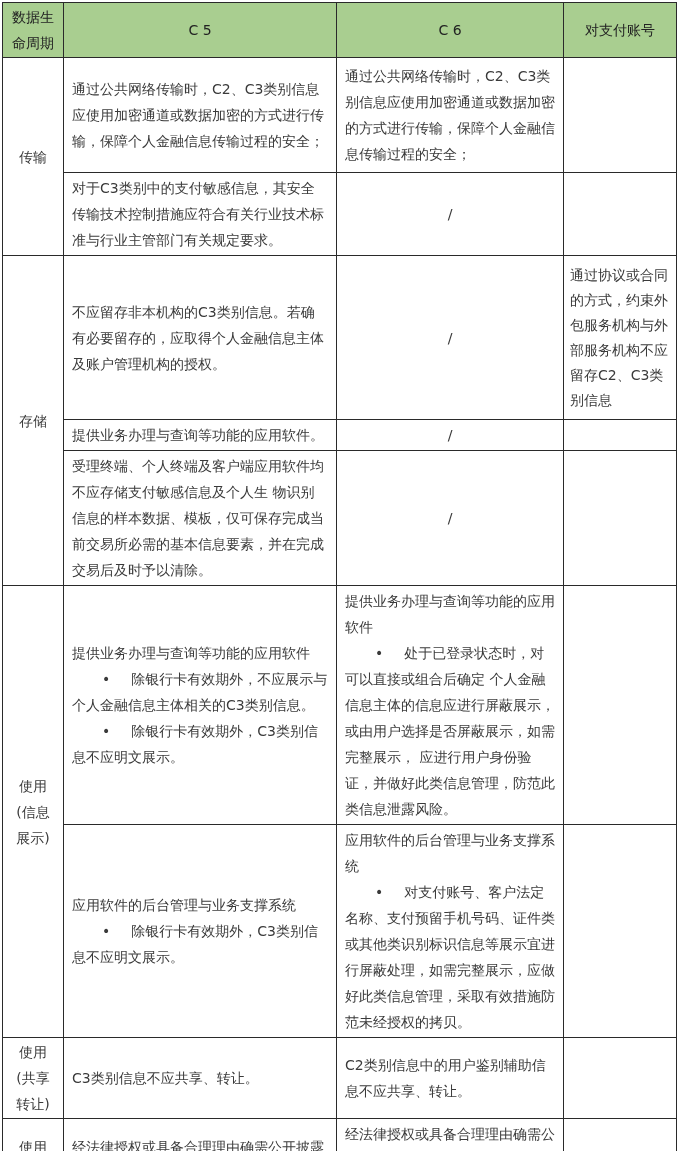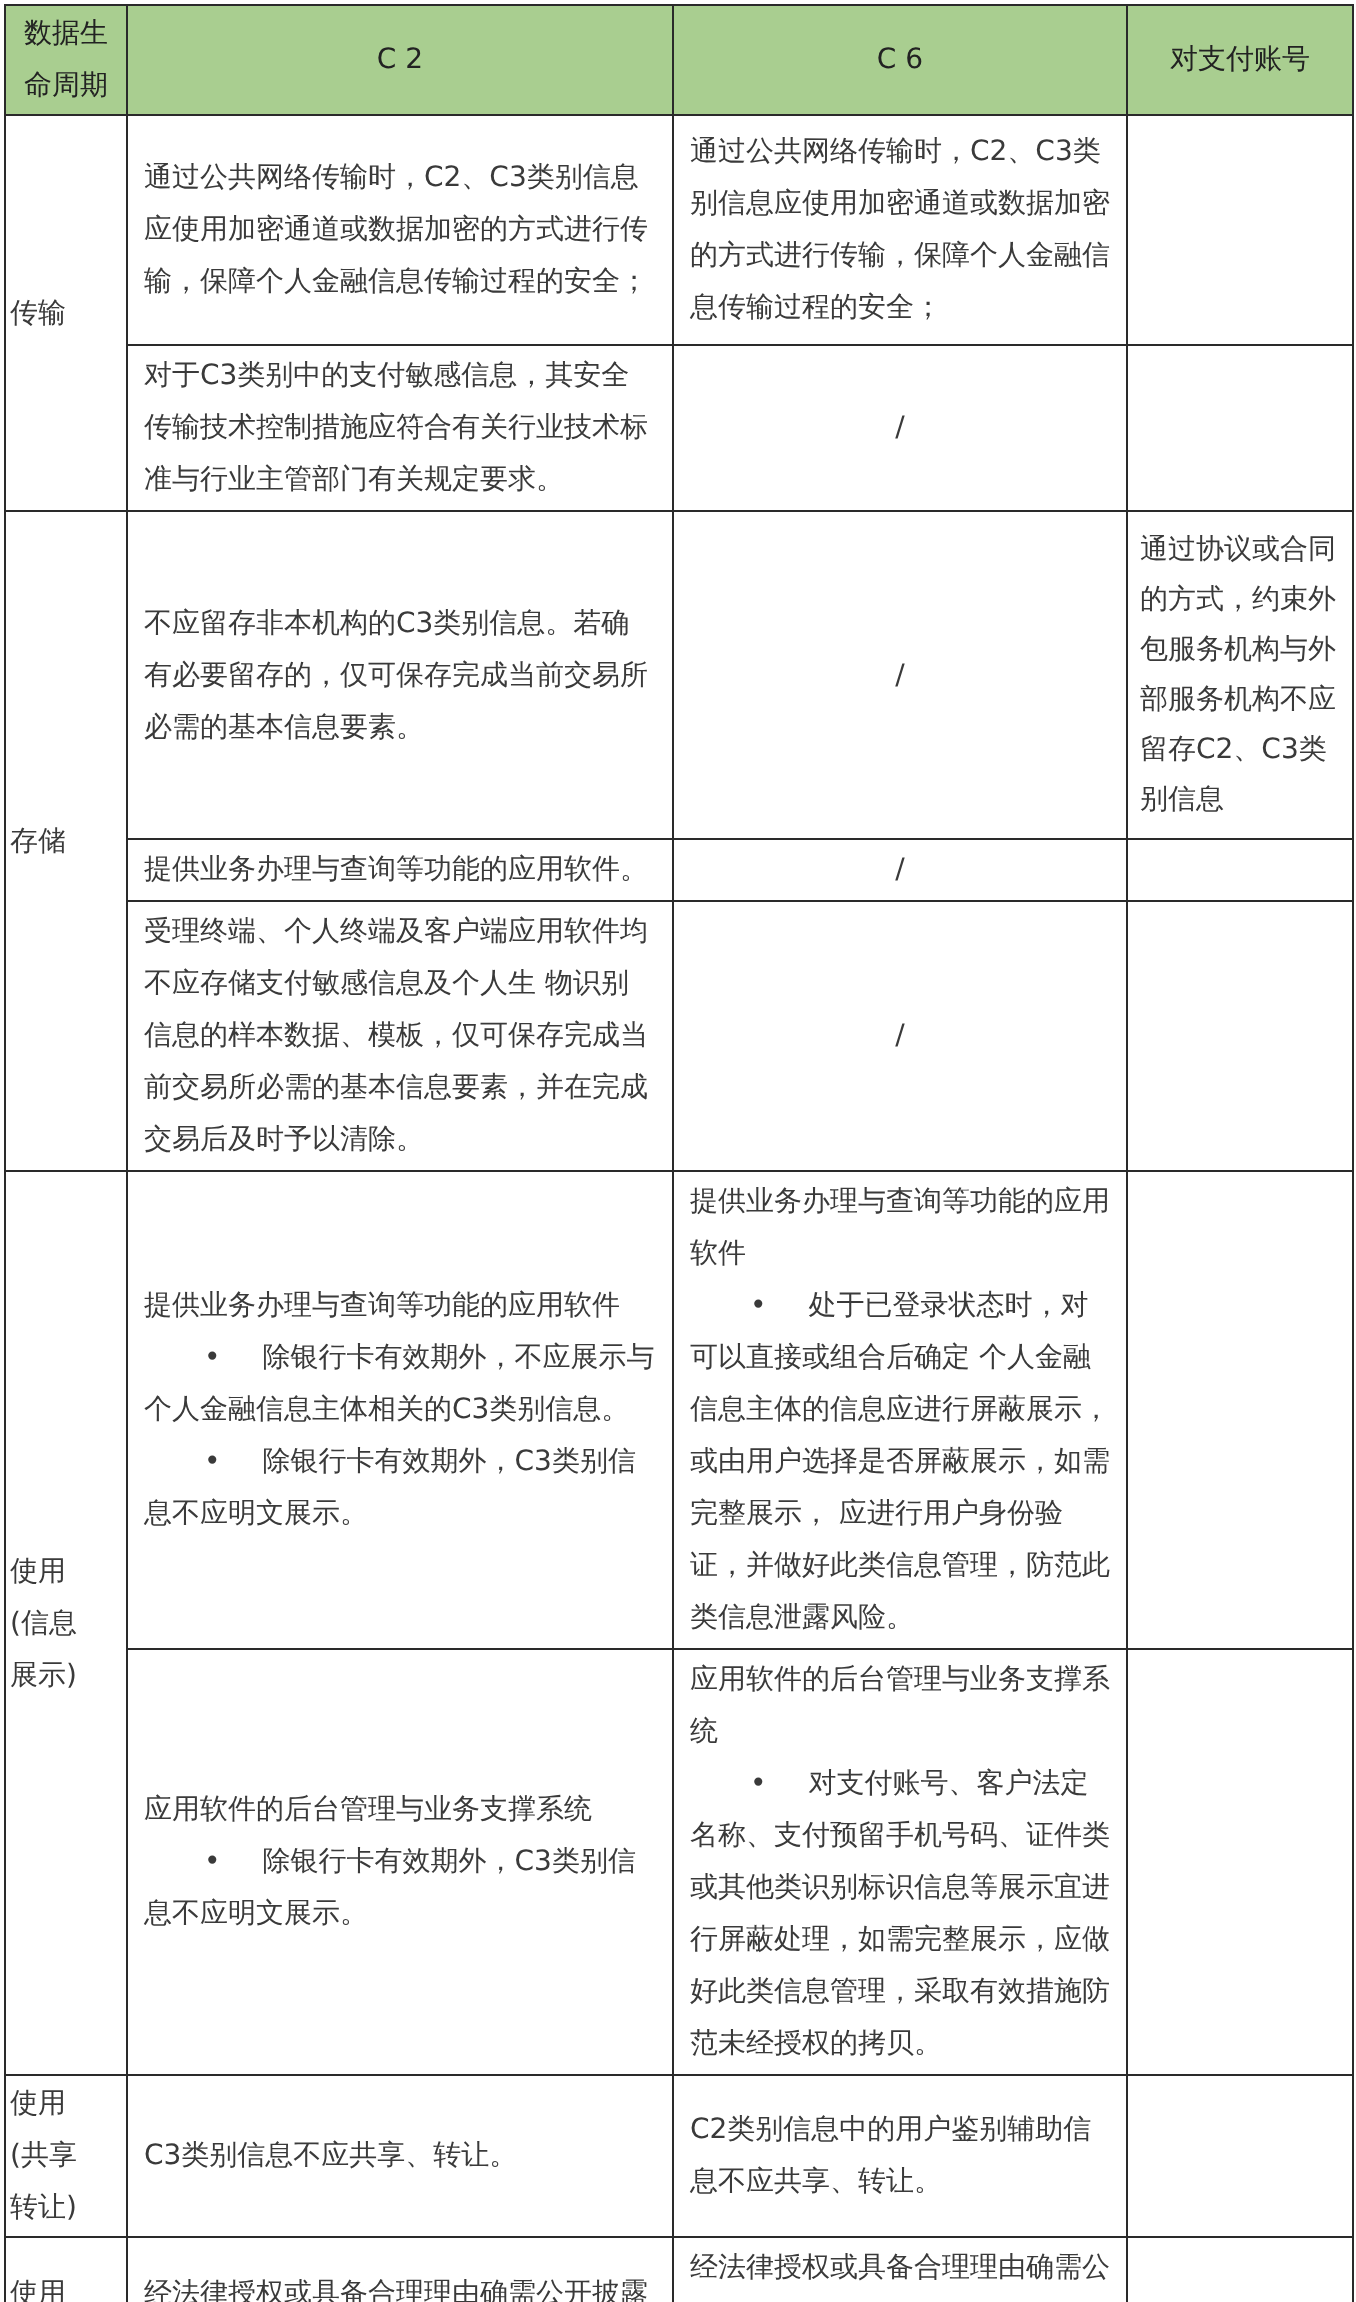--- a/index.html
+++ b/index.html
@@ -15,21 +15,21 @@
   col.c-life{width:61px;}
   col.c-c3{width:273px;}
   col.c-c2{width:227px;}
   col.c-key{width:113px;}
   th,td{border:1px solid #2a2a2a;font-size:14px;font-weight:normal;vertical-align:middle;}
   th{
     background:#a9ce90;color:#222222;text-align:center;
     line-height:26px;padding:1px 2px;white-space:pre-line;
   }
   td.label-cell{
-    text-align:left;line-height:26px;white-space:pre-line;padding:1px 2px;
+    text-align:center;line-height:26px;white-space:pre-line;padding:1px 2px;
   }
   td.content{
     padding:2px 8px;line-height:26px;text-align:left;
   }
   td.key-cell{padding:2px 6px;line-height:25px;margin-left:35px;}
   td.slash{text-align:center;}
   .para{margin:0;}
   .para.bullet{text-indent:30px;}
 </style>
 </head>
@@ -39,21 +39,21 @@
   <colgroup>
     <col class="c-life">
       <col class="c-c3">
       <col class="c-c2">
       <col class="c-key">
   </colgroup>
   <tbody>
       <tr style="height:55px">
     <th>数据生
 命周期</th>
-    <th>C 2</th>
+    <th>C 5</th>
     <th>C 6</th>
     <th>对支付账号</th>
   </tr>
 
   <tr style="height:115px">
     <td class="label-cell" rowspan="2">传输</td>
     <td class="content">
           <div class="para">通过公共网络传输时，C2、C3类别信息应使用加密通道或数据加密的方式进行传输，保障个人金融信息传输过程的安全；</div>
         </td>
     <td class="content">
@@ -66,21 +66,21 @@
     <td class="content">
           <div class="para">对于C3类别中的支付敏感信息，其安全传输技术控制措施应符合有关行业技术标准与行业主管部门有关规定要求。</div>
         </td>
     <td class="content slash">/</td>
     <td class="content key-cell"></td>
   </tr>
 
   <tr style="height:164px">
     <td class="label-cell" rowspan="3">存储</td>
     <td class="content">
-          <div class="para">不应留存非本机构的C3类别信息。若确有必要留存的，仅可保存完成当前交易所必需的基本信息要素。</div>
+          <div class="para">不应留存非本机构的C3类别信息。若确有必要留存的，应取得个人金融信息主体及账户管理机构的授权。</div>
         </td>
     <td class="content slash">/</td>
     <td class="content key-cell">
           <div class="para">通过协议或合同的方式，约束外包服务机构与外部服务机构不应留存C2、C3类别信息</div>
         </td>
   </tr>
 
   <tr style="height:28px">
     <td class="content">
           <div class="para">提供业务办理与查询等功能的应用软件。</div>

